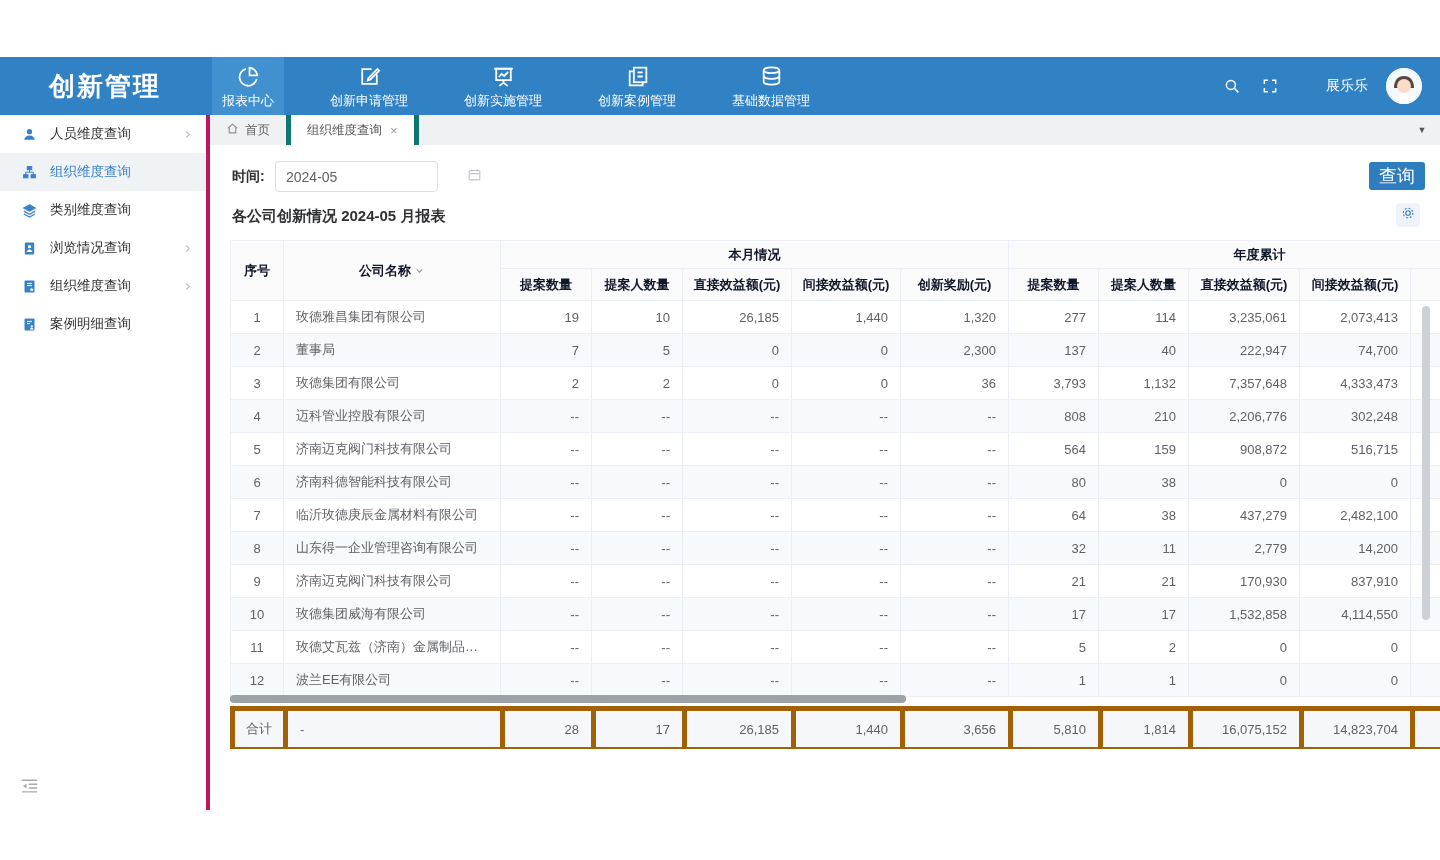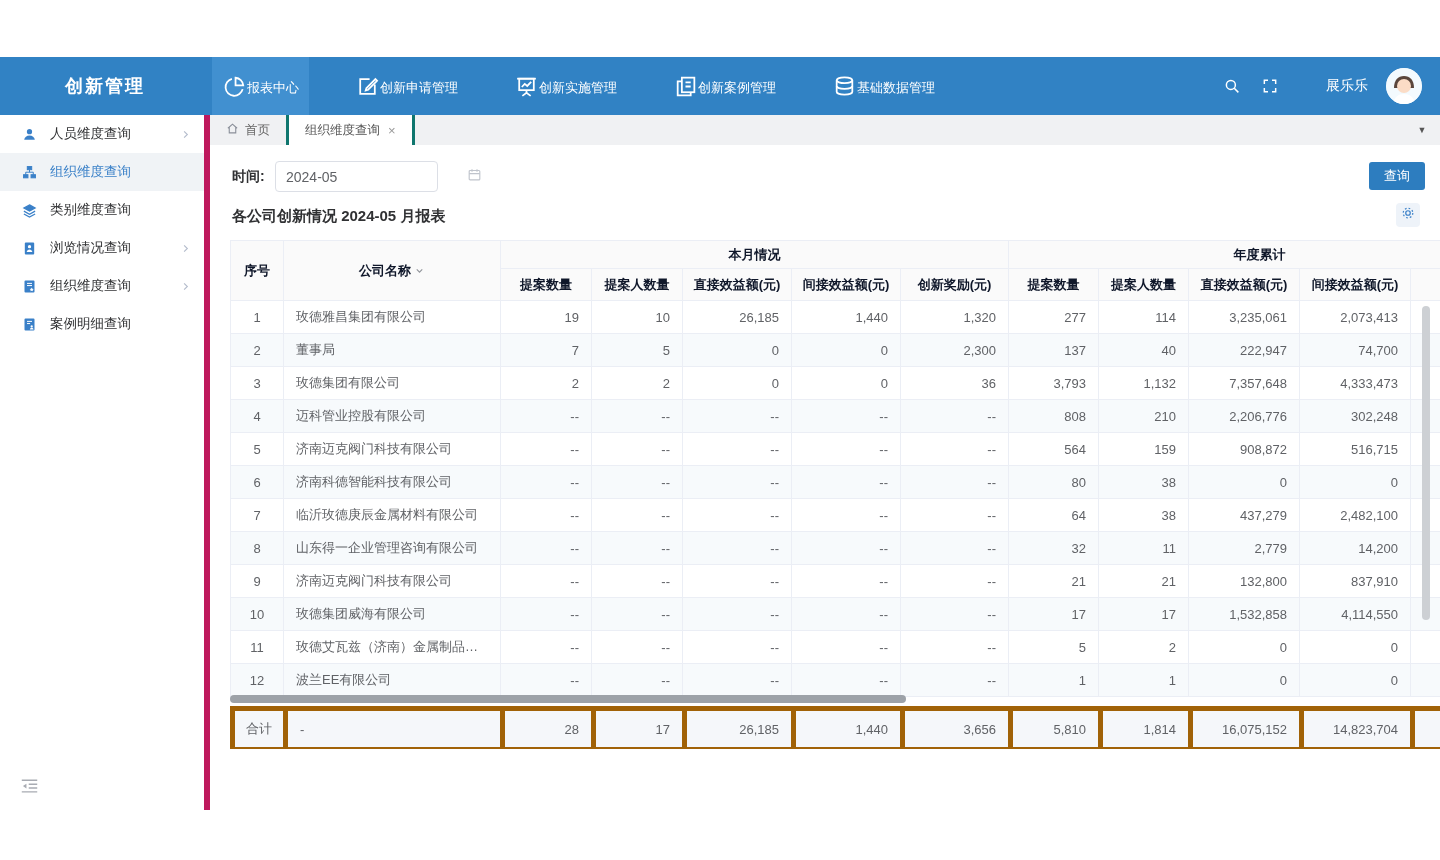--- a/index.html
+++ b/index.html
@@ -4,64 +4,64 @@
 <style>
   * { margin:0; padding:0; box-sizing:border-box; }
   html,body { width:1440px; height:860px; background:#fff; overflow:hidden;
     font-family:"Liberation Sans","DejaVu Sans",sans-serif; }
   .app { position:absolute; top:0; left:0; width:1440px; height:860px; }
 
   
   .app-header { position:absolute; top:57px; left:0; width:1440px; height:58px;
     background:#3182c4; display:flex; align-items:stretch; }
   .logo { width:210px; display:flex; align-items:center; justify-content:center;
-    color:#fff; font-size:18px; font-weight:bold; letter-spacing:2px; }
+    color:#fff; font-size:26px; font-weight:bold; letter-spacing:2px; }
   .nav { display:flex; align-items:stretch; gap:36px; margin-left:2px; }
-  .nav-item { display:flex; flex-direction:row; align-items:center; justify-content:center;
+  .nav-item { display:flex; flex-direction:column; align-items:center; justify-content:center;
     padding:0 10px; color:#fff; cursor:pointer; }
   .nav-item.active { background:#4190d0; }
   .nav-item .nicon { height:26px; display:flex; align-items:flex-end; justify-content:center; }
   .nav-item .nlabel { font-size:13px; margin-top:3px; white-space:nowrap; }
   .header-right { position:absolute; right:18px; top:57px; height:58px; display:flex;
     align-items:center; gap:18px; color:#fff; }
   .hicon { width:20px; height:20px; display:flex; align-items:center; justify-content:center; cursor:pointer; }
   .user-name { font-size:14px; margin-left:28px; }
   .avatar { width:36px; height:36px; border-radius:50%; overflow:hidden; background:#eaf4fb; cursor:pointer; }
 
   
   .tabbar { position:absolute; top:115px; left:210px; width:1230px; height:30px;
     background:#f0f1f3; display:flex; align-items:stretch; }
   .tab { display:flex; align-items:center; gap:6px; padding:8px 16px; font-size:12.5px;
-    color:#666; cursor:pointer; border-right:3px solid #0f766e; }
+    color:#666; cursor:pointer; border-right:5px solid #0f766e; }
   .tab.active { background:#fff; color:#555; }
   .tab .close-x { font-size:13px; color:#999; margin-left:2px; cursor:pointer; }
   .tab-dd { position:absolute; right:6px; top:0; height:30px; width:24px; display:flex;
     align-items:center; justify-content:center; color:#555; font-size:9px; cursor:pointer; }
 
   
   .sidebar { position:absolute; top:115px; left:0; width:210px; height:695px;
-    background:#fff; border-right:6px solid #be185d; }
+    background:#fff; border-right:4px solid #be185d; }
   .side-item { height:38px; display:flex; align-items:center; padding:0 12px 0 22px;
     cursor:pointer; color:#303133; font-size:13.5px; }
   .side-item .sicon { width:16px; height:16px; margin-right:12px; display:flex; align-items:center; }
   .side-item .slabel { flex:1; white-space:nowrap; }
   .side-item .arrow { width:12px; height:12px; color:#b4bccc; }
   .side-item.active { background:#f0f3f6; color:#3a80c8; }
   .collapse-btn { position:absolute; left:20px; bottom:14px; width:20px; height:18px; cursor:pointer; }
 
   
   .main { position:absolute; top:145px; left:210px; width:1230px; height:665px; background:#fff; }
   .filter-label { position:absolute; top:23px; left:22px; font-size:14px; font-weight:bold; color:#303133; }
   .date-input { position:absolute; top:16px; left:65px; width:163px; height:31px;
     border:1px solid #dcdfe6; border-radius:4px; background:#fff; display:flex; align-items:center;
     padding:0 8px 0 10px; cursor:pointer; }
   .date-input .dval { flex:1; font-size:14px; color:#606266; border:none; outline:none;
     font-family:inherit; background:transparent; }
   .query-btn { position:absolute; top:17px; right:15px; width:56px; height:28px;
-    background:#2d7dbf; color:#fff; font-size:13px; border:none; border-radius:3px;
+    background:#2d7dbf; color:#fff; font-size:18px; border:none; border-radius:3px;
     cursor:pointer; font-family:inherit; }
   .report-title { position:absolute; top:62px; left:22px; font-size:15px; font-weight:bold; color:#303133; }
   .gear-btn { position:absolute; top:58px; right:20px; width:24px; height:24px; border-radius:4px;
     background:#eef3f9; display:flex; align-items:center; justify-content:center; cursor:pointer; }
 
   
   .table-wrap { position:absolute; top:95px; left:20px; width:1210px; height:457px; overflow:hidden; }
   table.rpt { border-collapse:collapse; table-layout:fixed; width:1280px; }
   table.rpt th, table.rpt td { border:1px solid #ebeef5; font-size:13px; overflow:hidden;
     white-space:nowrap; text-overflow:ellipsis; }
@@ -439,21 +439,21 @@
             <tr class="">
     <td class="c-index">9</td>
     <td class="c-company">济南迈克阀门科技有限公司</td>
               <td class="c-num">--</td>
               <td class="c-num">--</td>
               <td class="c-num">--</td>
               <td class="c-num">--</td>
               <td class="c-num">--</td>
               <td class="c-num">21</td>
               <td class="c-num">21</td>
-              <td class="c-num">132,800</td>
+              <td class="c-num">170,930</td>
               <td class="c-num">837,910</td>
               <td></td>
             </tr>
             <tr class="stripe">
     <td class="c-index">10</td>
     <td class="c-company">玫德集团威海有限公司</td>
               <td class="c-num">--</td>
               <td class="c-num">--</td>
               <td class="c-num">--</td>
               <td class="c-num">--</td>

